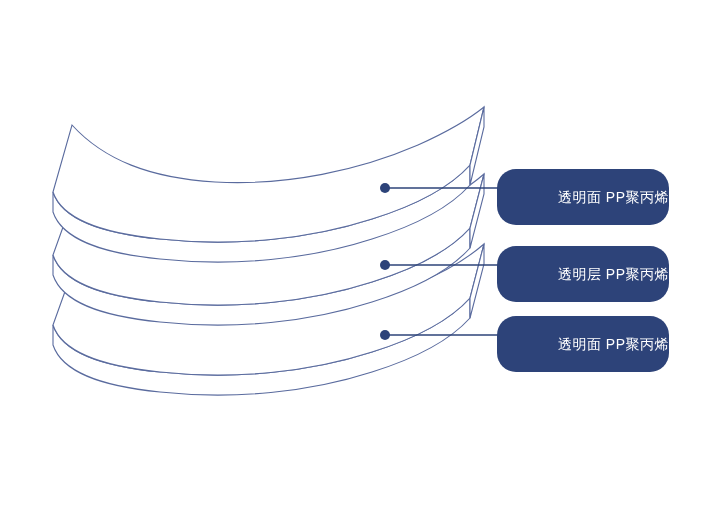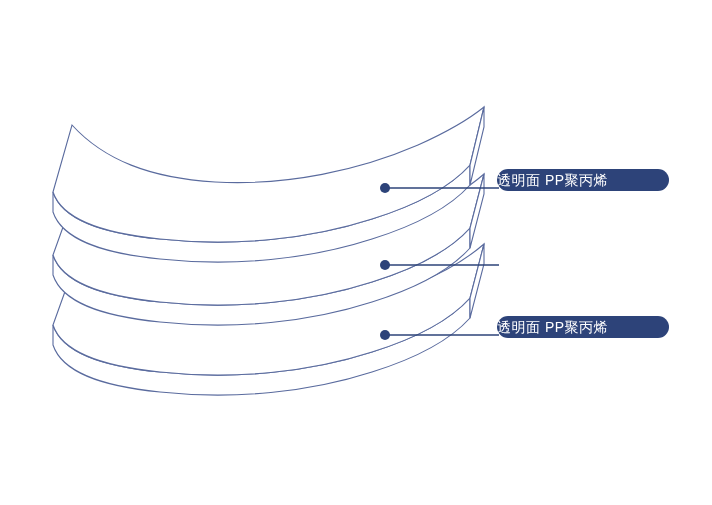--- a/index.html
+++ b/index.html
@@ -22,22 +22,22 @@
     left: 0;
     top: 0;
     width: 712px;
     height: 505px;
     display: block;
   }
   .label-pill {
     position: absolute;
     display: flex;
     align-items: center;
-    justify-content: flex-start;
-    height: 22px;
+    justify-content: flex-end;
+    height: 56px;
     width: 172px;
     border-radius: 19px;
     background: #2d4379;
     color: #ffffff;
     font-size: 14px;
     letter-spacing: 0.5px;
     white-space: nowrap;
     box-sizing: border-box;
   }
   .pill-text {
@@ -134,18 +134,21 @@
     <g>
       <line x1="385" y1="335" x2="499" y2="335" stroke="#2d4379" stroke-width="1.4"></line>
       <circle cx="385" cy="335" r="5" fill="#2d4379"></circle>
     </g>
   </svg>
 
   <div class="label-pill" style="left:497px; top:169px;">
     <span class="pill-text">透明面 PP聚丙烯</span>
   </div>
 
+  <div class="label-pill" style="left:497px; top:246px;">
+    <span class="pill-text">透明层 PP聚丙烯</span>
+  </div>
 
   <div class="label-pill" style="left:497px; top:316px;">
     <span class="pill-text">透明面 PP聚丙烯</span>
   </div>
 
 </div>
 
 </body></html>

